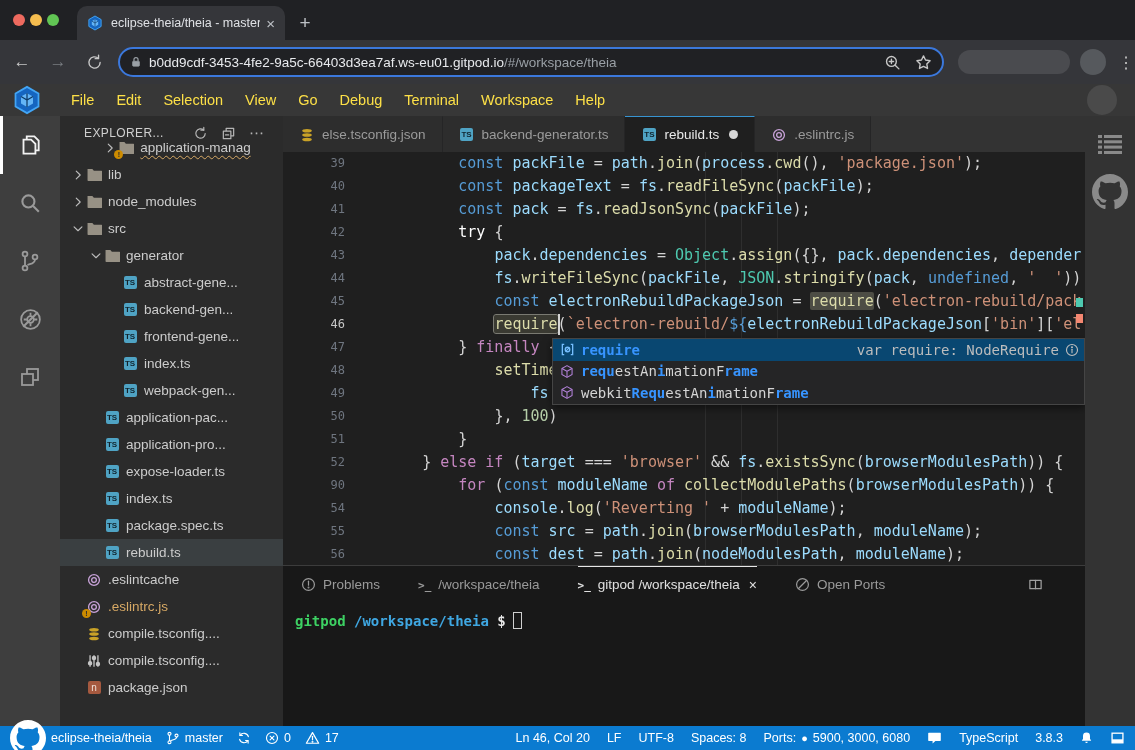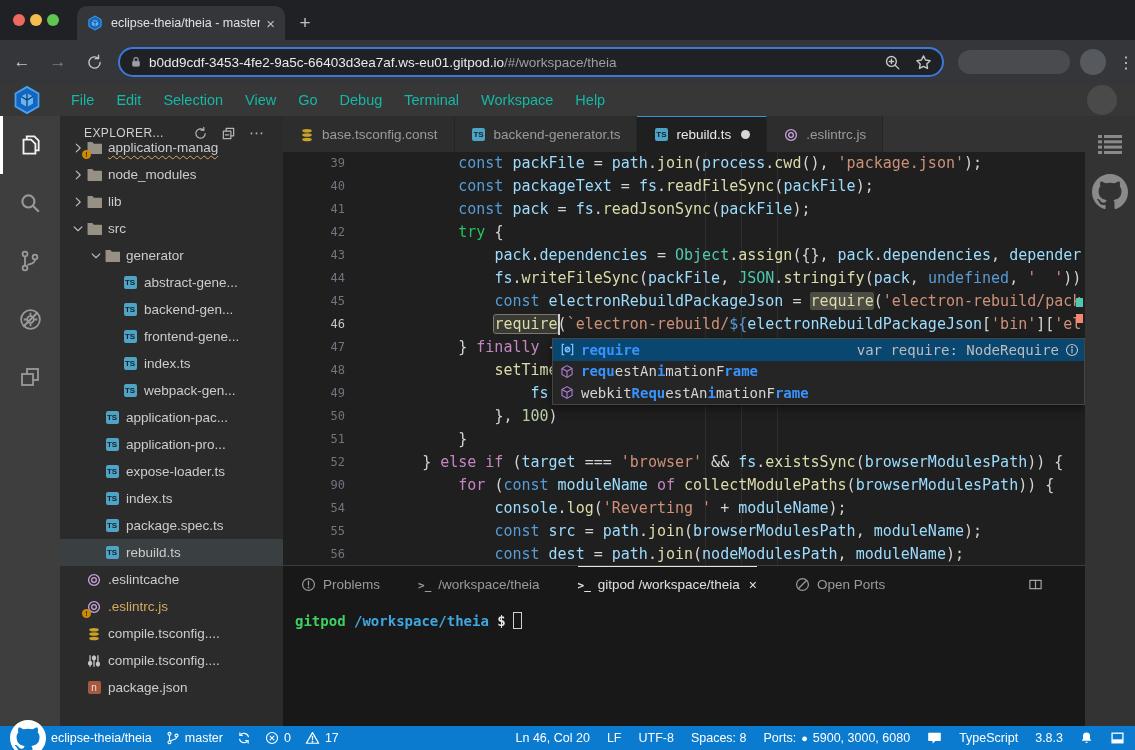--- a/index.html
+++ b/index.html
@@ -28,39 +28,39 @@
   .url-spacer { flex:1; }
   .ext-pill { width:112px; height:24px; border-radius:12px; background:#4a4b4f; margin-left:14px; }
   .b-avatar { width:26px; height:26px; border-radius:50%; background:#56595d; margin-left:10px; }
   .dotsv { color:#c7c7c7; font-size:16px; margin-left:12px; letter-spacing:0; }
 
   
   .menubar { position:absolute; left:0; top:84px; width:1135px; height:32px; background:#373737;
              display:flex; align-items:center; }
   .logo { width:30px; height:30px; margin-left:12px; }
   .menu-items { display:flex; margin-left:18px; }
-  .menu-item { color:#14b8a6; font-size:14.5px; padding:0 11px; line-height:32px; }
+  .menu-item { color:#fde047; font-size:14.5px; padding:0 11px; line-height:32px; }
   .menu-avatar { width:30px; height:30px; border-radius:50%; background:#4a4a4a; margin-left:auto; margin-right:18px; }
 
   
   .main { position:absolute; left:0; top:116px; width:1135px; height:610px; display:flex; }
 
   .activitybar { width:60px; background:#3e3e3e; display:flex; flex-direction:column; }
   .act-item { height:58px; display:flex; align-items:center; justify-content:center; color:#9a9a9a;
               border-left:3px solid transparent; border-right:3px solid transparent; }
   .act-item.active { color:#f2f2f2; border-left-color:#ffffff; }
 
   .sidebar { width:223px; background:#2b2b2b; position:relative; overflow:hidden; }
   .exp-header { height:34px; display:flex; align-items:center; padding-left:24px; }
   .exp-title { color:#cfcfcf; font-size:12px; letter-spacing:0.4px; }
   .exp-actions { display:flex; align-items:center; margin-left:auto; margin-right:18px; gap:13px; color:#b5b5b5; }
   .tree { position:relative; }
   .tree-row { height:27px; display:flex; align-items:center; color:#cccccc; font-size:13.5px; white-space:nowrap; }
   .tree-row.selected { background:#3a3f41; }
-  .tree-row.clipped { margin-top:-16px; }
+  .tree-row.clipped { margin-top:-16px;justify-content:center; }
   .tree-label { margin-left:6px; }
   .tree-label.modified { color:#d7a965; }
   .tree-label.warned { text-decoration:underline wavy #d7a965 1px; text-underline-offset:3px; }
   .chev { width:16px; display:flex; justify-content:center; color:#bdbdbd; flex:0 0 16px;}
   .ficon { width:16px; height:16px; display:flex; align-items:center; justify-content:center; position:relative; flex:0 0 16px;}
   .ts-badge { width:13px; height:13px; background:#4fa3c4; color:#10242e; font-weight:bold; font-size:8px;
               border-radius:2px; display:flex; align-items:center; justify-content:center; }
   .npm-badge { width:13px; height:13px; background:#a5593f; color:#f0e0d8; font-size:10px;
                border-radius:2px; display:flex; align-items:center; justify-content:center; }
   .warn-badge { position:absolute; left:-4px; bottom:-3px; width:9px; height:9px; background:#cc8b00;
@@ -288,34 +288,34 @@
     <span class="chev">
               <svg width="14" height="14" viewBox="0 0 16 16" fill="none" stroke="currentColor" stroke-width="1.3" stroke-linecap="round" stroke-linejoin="round">
                 <path d="M6 3.5L10.5 8L6 12.5"></path>
               </svg>
             </span>
             <span class="ficon">
               <svg width="15" height="13" viewBox="0 0 16 14" fill="#979185">
                 <path d="M0.5 1h5.2l1.6 2h8.2a.8.8 0 0 1 .8.8v9.4a.8.8 0 0 1-.8.8H1.3a.8.8 0 0 1-.8-.8z"></path>
               </svg>
             </span>
-            <span class="tree-label">node_modules</span>
+            <span class="tree-label">lib</span>
           </div>
           <div class="tree-row" style="padding-left:10px">
     <span class="chev">
               <svg width="14" height="14" viewBox="0 0 16 16" fill="none" stroke="currentColor" stroke-width="1.3" stroke-linecap="round" stroke-linejoin="round">
                 <path d="M6 3.5L10.5 8L6 12.5"></path>
               </svg>
             </span>
             <span class="ficon">
               <svg width="15" height="13" viewBox="0 0 16 14" fill="#979185">
                 <path d="M0.5 1h5.2l1.6 2h8.2a.8.8 0 0 1 .8.8v9.4a.8.8 0 0 1-.8.8H1.3a.8.8 0 0 1-.8-.8z"></path>
               </svg>
             </span>
-            <span class="tree-label">lib</span>
+            <span class="tree-label">node_modules</span>
           </div>
           <div class="tree-row" style="padding-left:10px">
     <span class="chev">
               <svg width="14" height="14" viewBox="0 0 16 16" fill="none" stroke="currentColor" stroke-width="1.3" stroke-linecap="round" stroke-linejoin="round">
                 <path d="M3.5 5.5L8 10l4.5-4.5"></path>
               </svg>
             </span>
             <span class="ficon">
               <svg width="15" height="13" viewBox="0 0 16 14" fill="#979185">
                 <path d="M0.5 1h5.2l1.6 2h8.2a.8.8 0 0 1 .8.8v9.4a.8.8 0 0 1-.8.8H1.3a.8.8 0 0 1-.8-.8z"></path>
@@ -454,21 +454,21 @@
     <div class="center">
       <div class="tabbar" id="tabbar">
           <div class="etab">
      <span class="ficon">
               <svg width="14" height="14" viewBox="0 0 16 16" fill="#c9a227">
                 <ellipse cx="8" cy="3" rx="5.5" ry="2"></ellipse>
                 <ellipse cx="8" cy="8" rx="5.5" ry="2"></ellipse>
                 <ellipse cx="8" cy="13" rx="5.5" ry="2"></ellipse>
               </svg>
             </span>
-            <span>base.tsconfig.const</span>
+            <span>else.tsconfig.json</span>
      </div>
           <div class="etab">
      <span class="ficon">
               <span class="ts-badge">TS</span>
             </span>
             <span>backend-generator.ts</span>
      </div>
           <div class="etab active">
      <span class="ficon">
               <span class="ts-badge">TS</span>
@@ -499,21 +499,21 @@
             <div class="code-row">
     <span class="ln">40</span>
     <span class="code-text"><span class="seg" style="color:#d4d4d4">        </span><span class="seg" style="color:#569cd6">const </span><span class="seg" style="color:#9cdcfe">packageText</span><span class="seg" style="color:#d4d4d4"> = </span><span class="seg" style="color:#9cdcfe">fs</span><span class="seg" style="color:#d4d4d4">.</span><span class="seg" style="color:#dcdcaa">readFileSync</span><span class="seg" style="color:#d4d4d4">(</span><span class="seg" style="color:#9cdcfe">packFile</span><span class="seg" style="color:#d4d4d4">);</span></span>
             </div>
             <div class="code-row">
     <span class="ln">41</span>
     <span class="code-text"><span class="seg" style="color:#d4d4d4">        </span><span class="seg" style="color:#569cd6">const </span><span class="seg" style="color:#9cdcfe">pack</span><span class="seg" style="color:#d4d4d4"> = </span><span class="seg" style="color:#9cdcfe">fs</span><span class="seg" style="color:#d4d4d4">.</span><span class="seg" style="color:#dcdcaa">readJsonSync</span><span class="seg" style="color:#d4d4d4">(</span><span class="seg" style="color:#9cdcfe">packFile</span><span class="seg" style="color:#d4d4d4">);</span></span>
             </div>
             <div class="code-row">
     <span class="ln">42</span>
-    <span class="code-text"><span class="seg" style="color:#d4d4d4">        </span><span class="seg" style="color:#22c55e">try </span><span class="seg" style="color:#d4d4d4">{</span></span>
+    <span class="code-text"><span class="seg" style="color:#d4d4d4">        </span><span class="seg" style="color:#ffffff">try </span><span class="seg" style="color:#d4d4d4">{</span></span>
             </div>
             <div class="code-row">
     <span class="ln">43</span>
     <span class="code-text"><span class="seg" style="color:#d4d4d4">            </span><span class="seg" style="color:#9cdcfe">pack</span><span class="seg" style="color:#d4d4d4">.</span><span class="seg" style="color:#9cdcfe">dependencies</span><span class="seg" style="color:#d4d4d4"> = </span><span class="seg" style="color:#4ec9b0">Object</span><span class="seg" style="color:#d4d4d4">.</span><span class="seg" style="color:#dcdcaa">assign</span><span class="seg" style="color:#d4d4d4">({}, </span><span class="seg" style="color:#9cdcfe">pack</span><span class="seg" style="color:#d4d4d4">.</span><span class="seg" style="color:#9cdcfe">dependencies</span><span class="seg" style="color:#d4d4d4">, </span><span class="seg" style="color:#9cdcfe">depender</span></span>
             </div>
             <div class="code-row">
     <span class="ln">44</span>
     <span class="code-text"><span class="seg" style="color:#d4d4d4">            </span><span class="seg" style="color:#9cdcfe">fs</span><span class="seg" style="color:#d4d4d4">.</span><span class="seg" style="color:#dcdcaa">writeFileSync</span><span class="seg" style="color:#d4d4d4">(</span><span class="seg" style="color:#9cdcfe">packFile</span><span class="seg" style="color:#d4d4d4">, </span><span class="seg" style="color:#4ec9b0">JSON</span><span class="seg" style="color:#d4d4d4">.</span><span class="seg" style="color:#dcdcaa">stringify</span><span class="seg" style="color:#d4d4d4">(</span><span class="seg" style="color:#9cdcfe">pack</span><span class="seg" style="color:#d4d4d4">, </span><span class="seg" style="color:#569cd6">undefined</span><span class="seg" style="color:#d4d4d4">, </span><span class="seg" style="color:#ce9178">'  '</span><span class="seg" style="color:#d4d4d4">))</span></span>
             </div>
             <div class="code-row">

